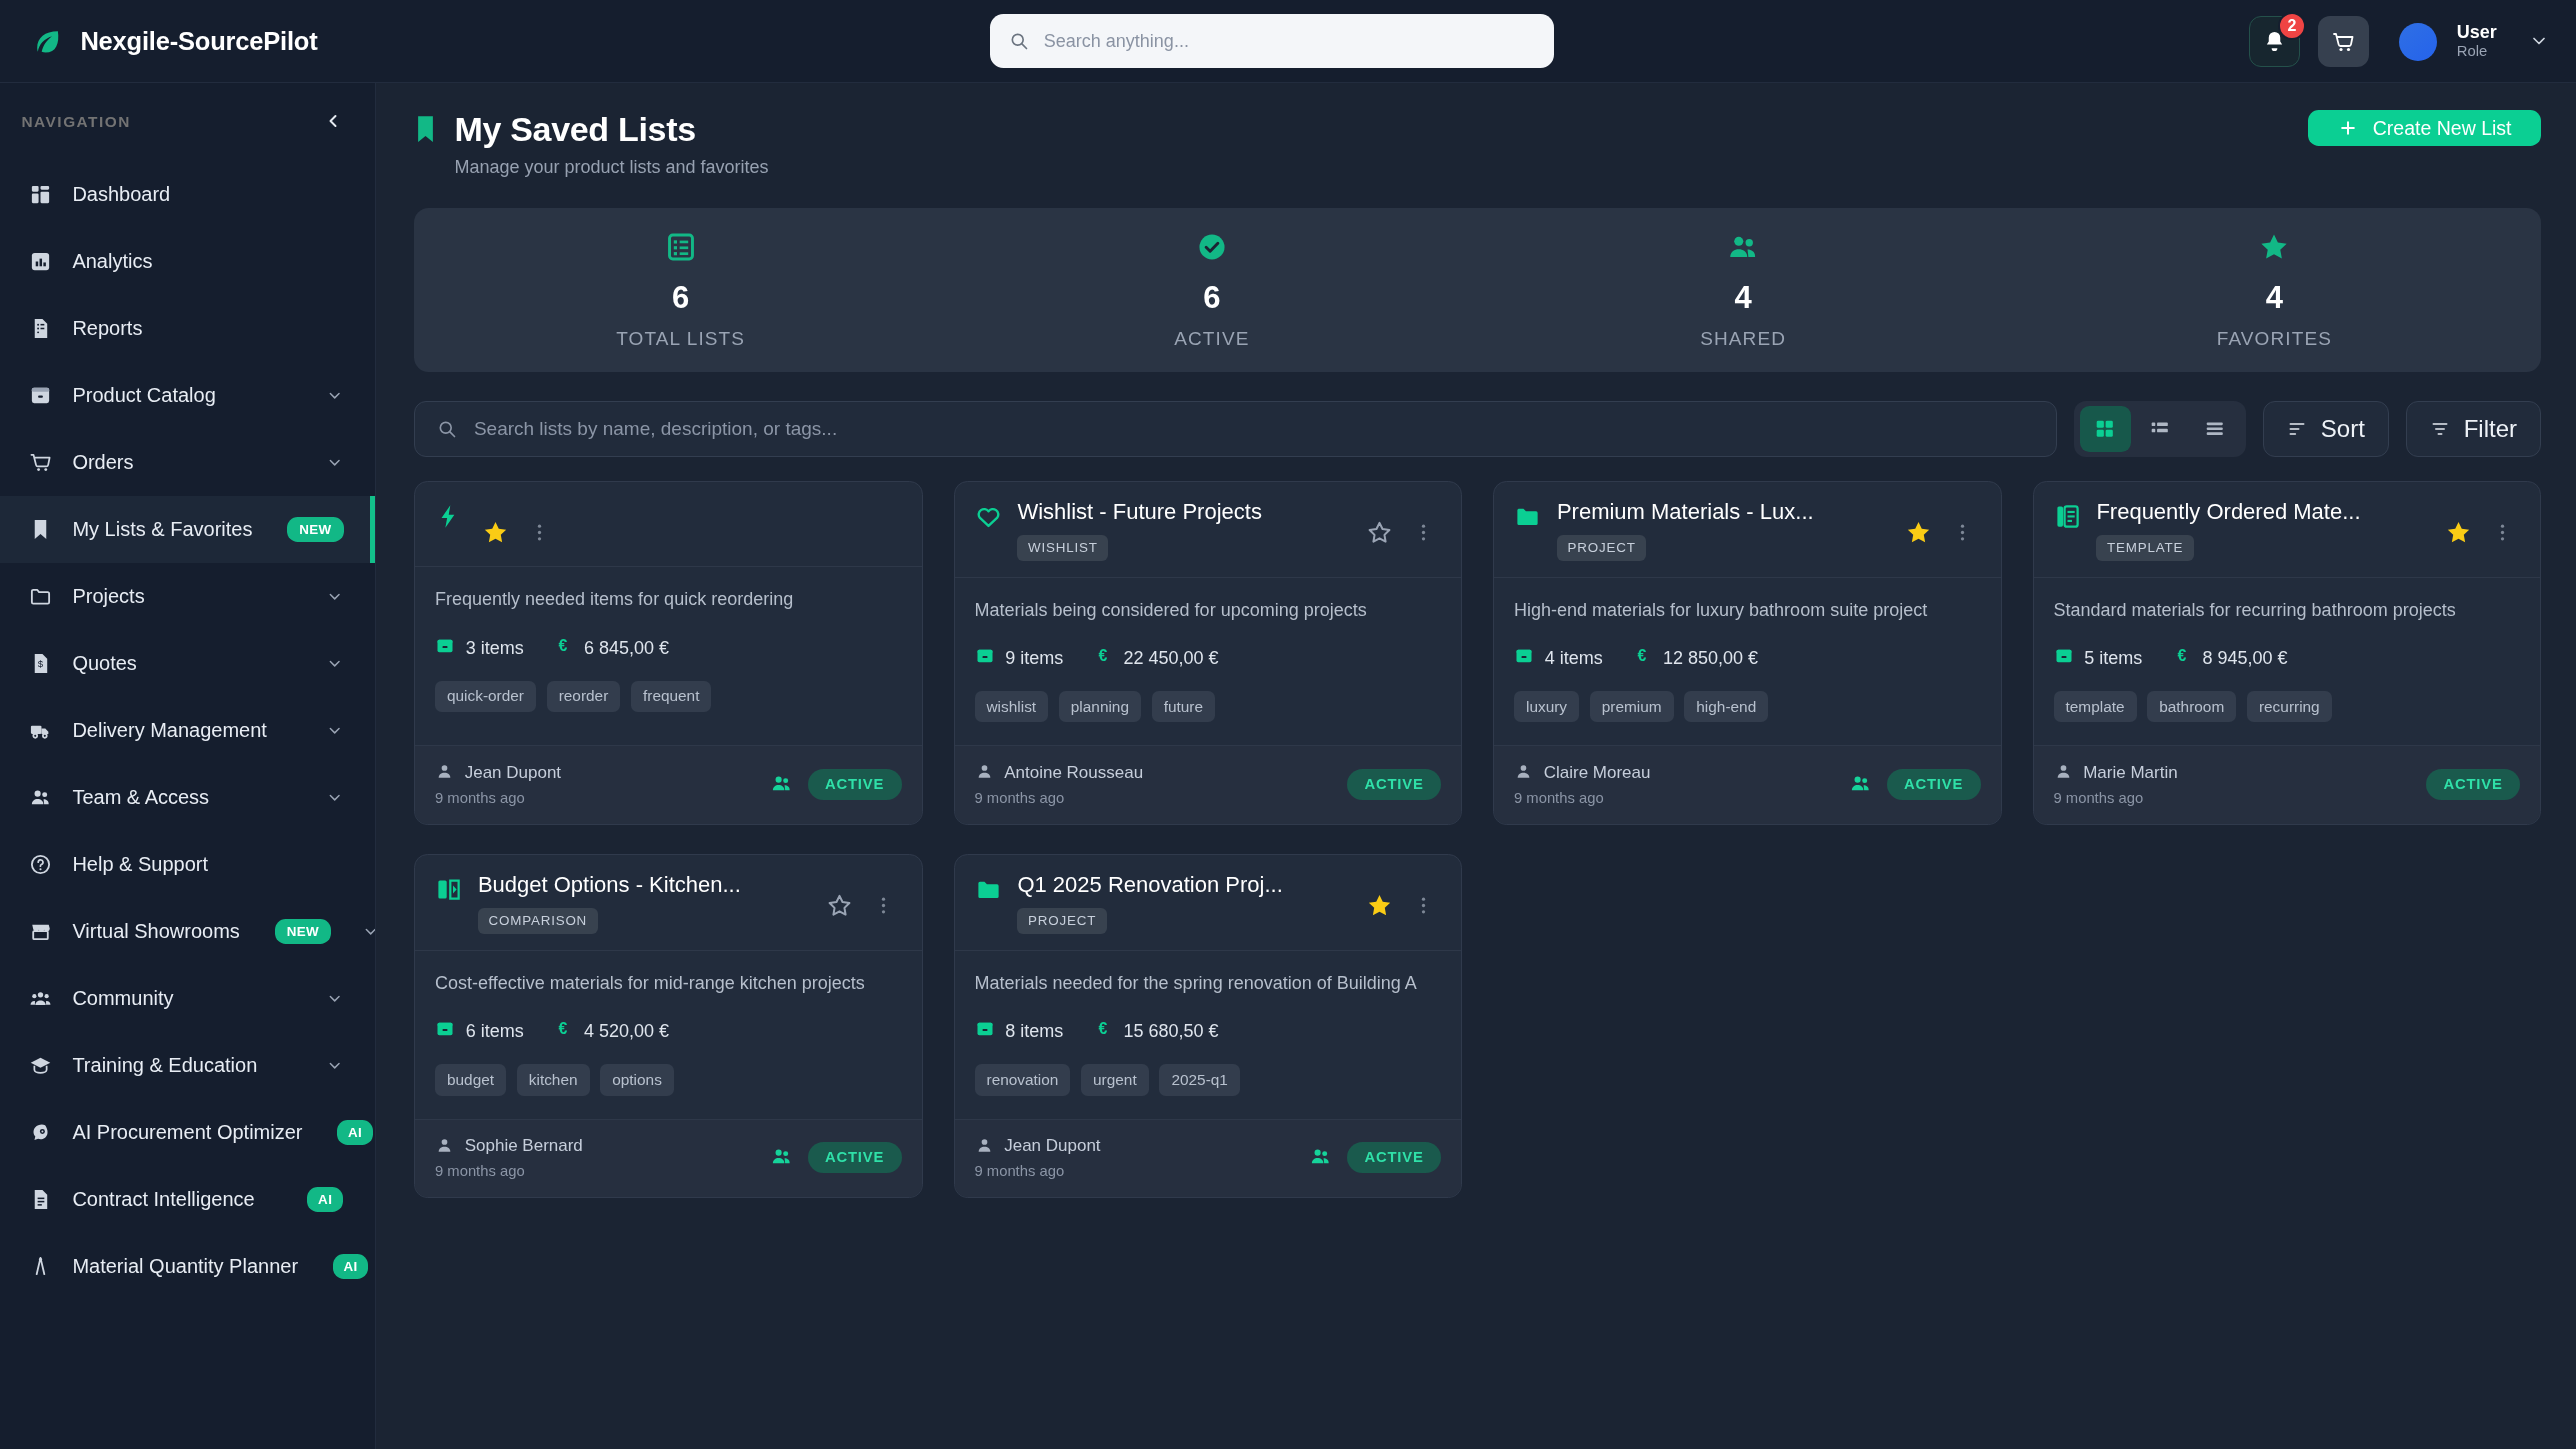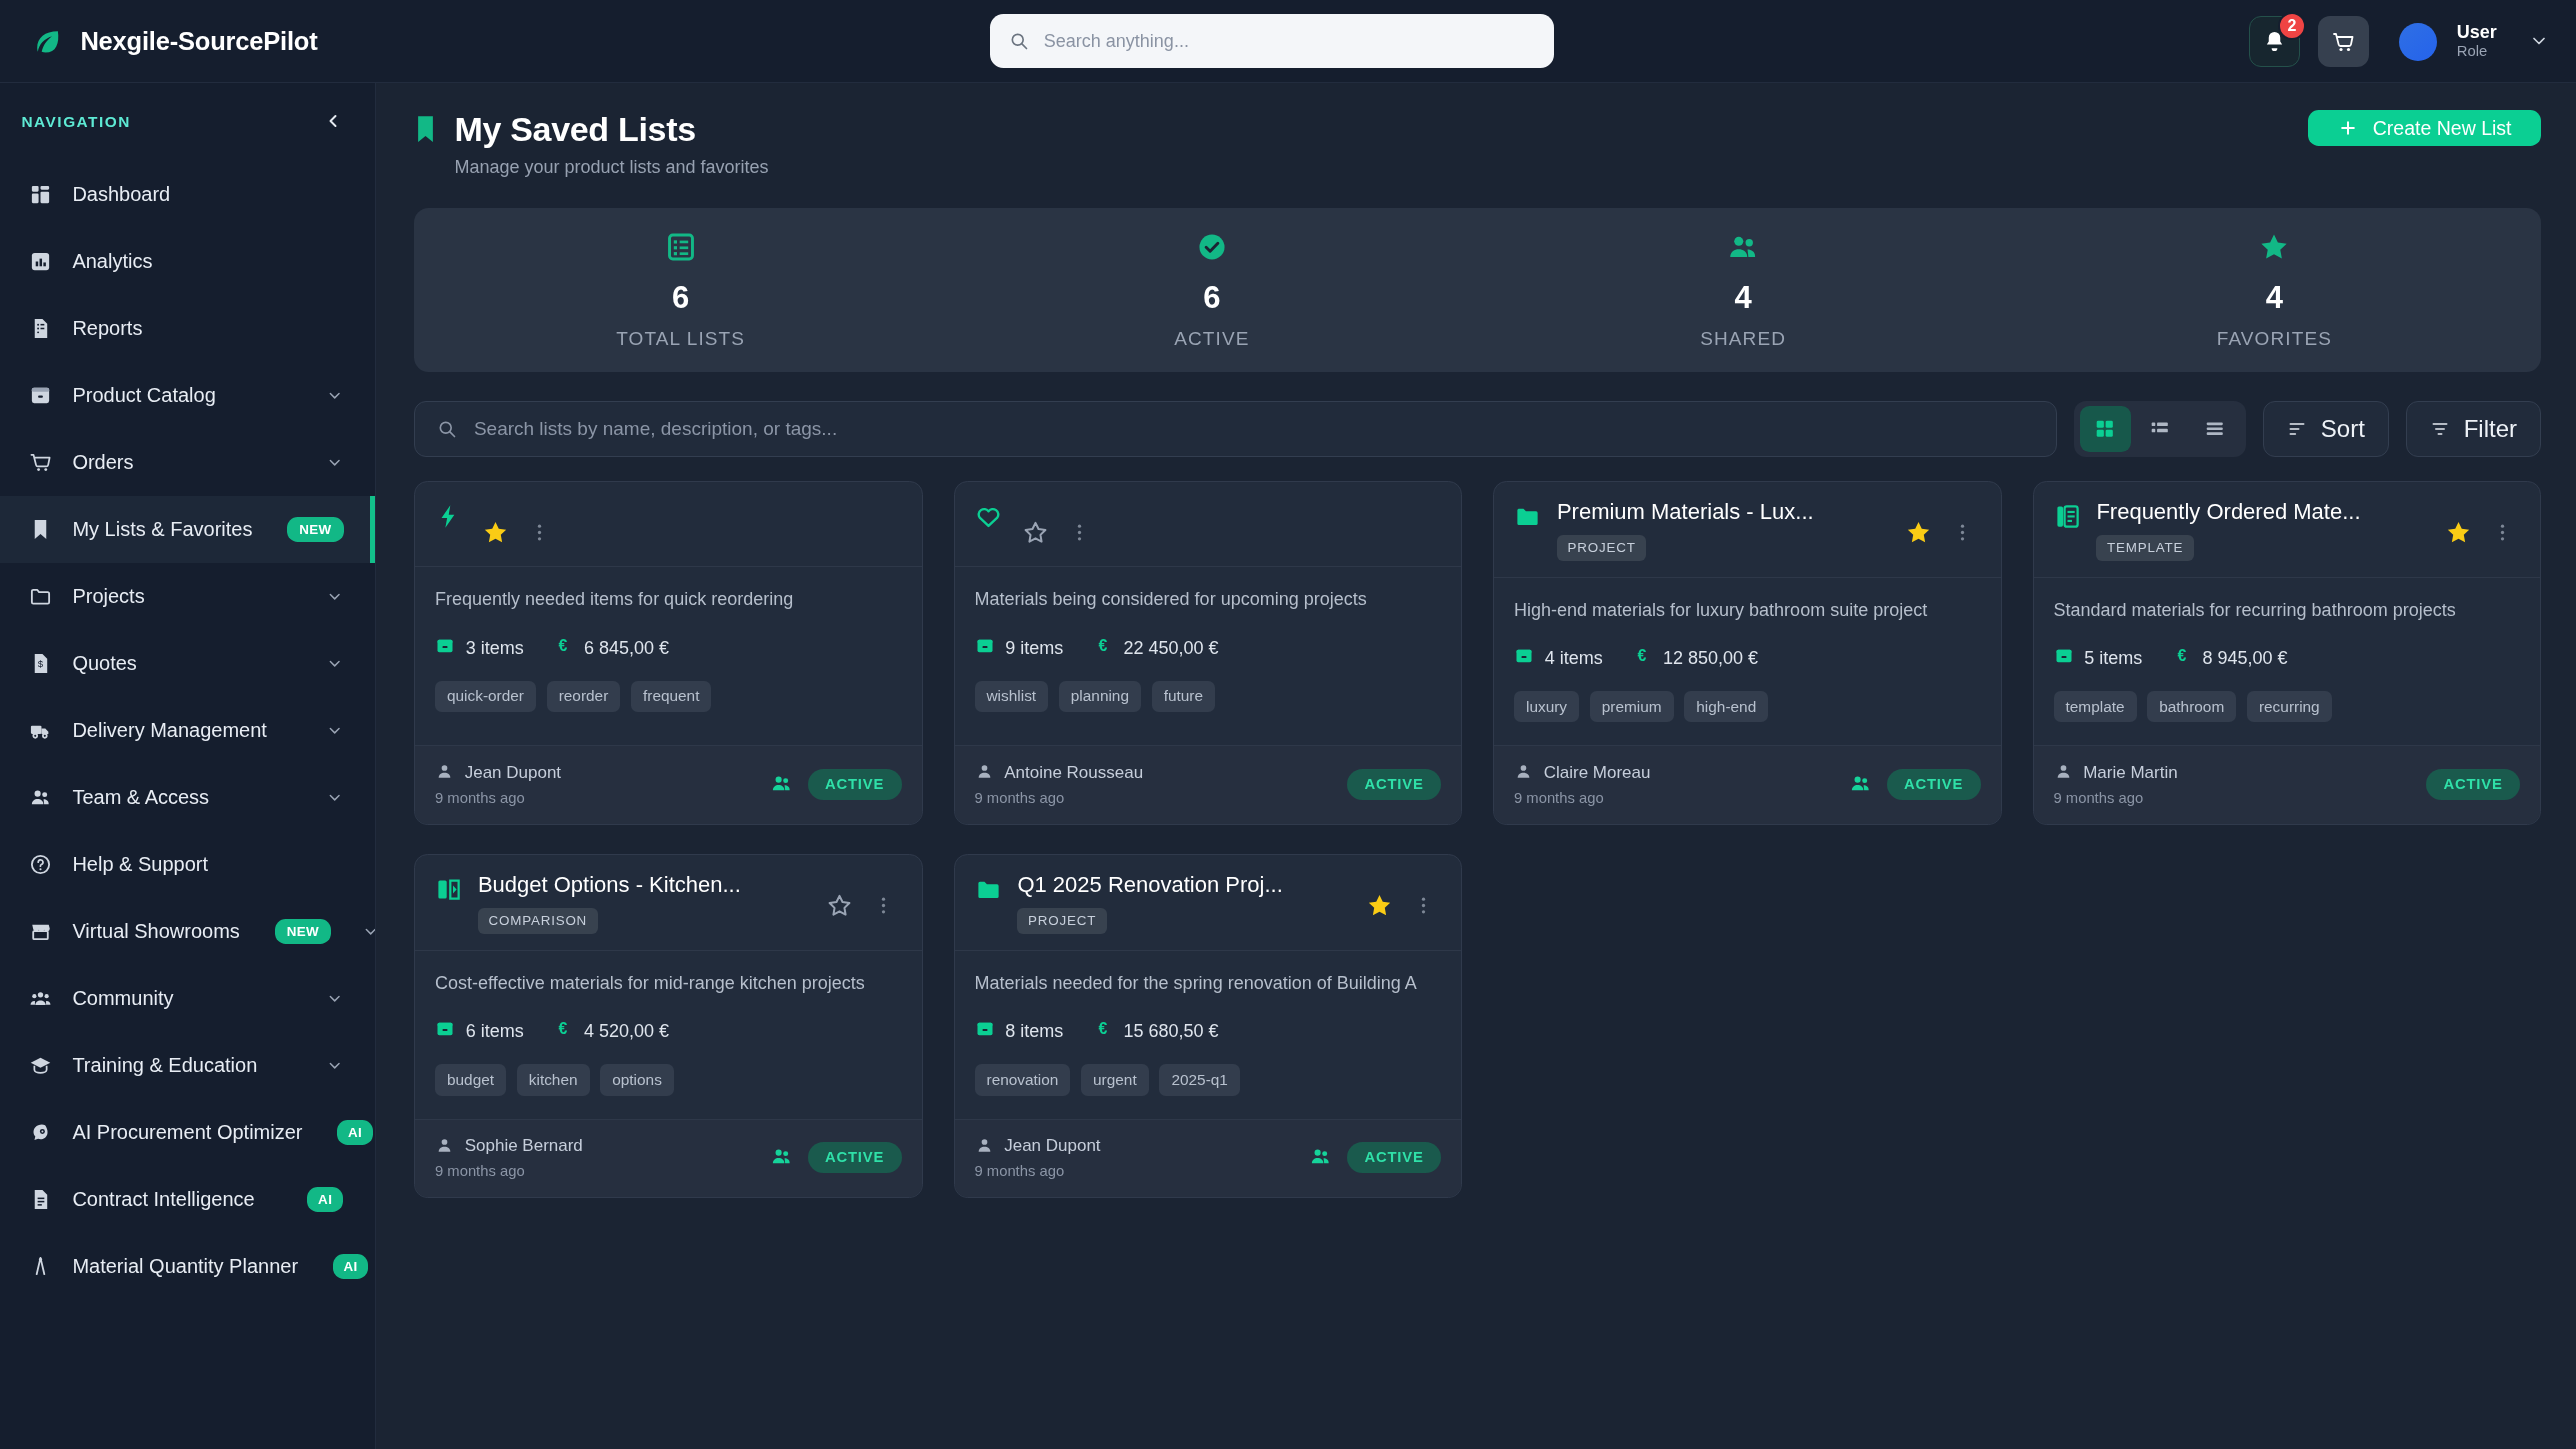--- a/index.html
+++ b/index.html
@@ -68,21 +68,21 @@
     width: 376px; flex: 0 0 376px;
     background: #151e2e;
     border-right: 0.7px solid #222c3e;
     padding-top: 0;
     overflow: hidden;
   }
   .nav-head {
     height: 78px; display: flex; align-items: center; justify-content: space-between;
     padding: 0 32px 0 21.5px;
   }
-  .nav-head-title { font-size: 15.4px; font-weight: bold; letter-spacing: 1.5px; color: #5eead4; }
+  .nav-head-title { font-size: 15.4px; font-weight: bold; letter-spacing: 1.5px; color: #737373; }
   .nav-item {
     height: 67px; display: flex; align-items: center;
     padding: 0 32px 0 25.5px; gap: 17.4px; position: relative;
   }
   .nav-item .ico { width: 29.5px; display: flex; align-items: center; justify-content: center; flex: 0 0 29.5px; }
   .nav-label { font-size: 20px; color: #e8edf4; white-space: nowrap; }
   .nav-item.active { background: #1d2838; }
   .nav-item.active::after {
     content: ""; position: absolute; right: 0; top: 0; bottom: 0; width: 5.4px; background: #13c08a;
   }
@@ -665,20 +665,21 @@
                   </svg></span>
                 <span class="status-badge">ACTIVE</span>
               </div>
             </div>
           </div>
           <div class="card">
             <div class="card-head">
               <span class="type-ico"><svg width="27" height="27" viewBox="0 0 24 24">
                   <path d="M12 20.4 4.2 13A4.7 4.7 0 0 1 12 7.4 4.7 4.7 0 0 1 19.8 13z" fill="none" stroke="#0bcf93" stroke-width="2.1" stroke-linejoin="round"></path>
                 </svg></span>
+              <div class="titles"><div class="card-title">Wishlist - Future Projects</div><span class="type-badge">WISHLIST</span></div>
               <div class="head-actions">
                 <span class="star-btn">
                   <svg width="27" height="27" viewBox="0 0 24 24">
                     <path d="M12 3.4l2.7 5.5 6.1.9-4.4 4.3 1 6-5.4-2.9-5.4 2.9 1-6L3.2 9.8l6.1-.9z" fill="none" stroke="#9aa4b4" stroke-width="1.8" stroke-linejoin="round"></path>
                   </svg>
                 </span>
                 <span class="kebab-btn">
                   <svg width="23" height="23" viewBox="0 0 24 24">
                     <circle cx="12" cy="5.4" r="1.7" fill="#7d8796"></circle>
                     <circle cx="12" cy="12" r="1.7" fill="#7d8796"></circle>

